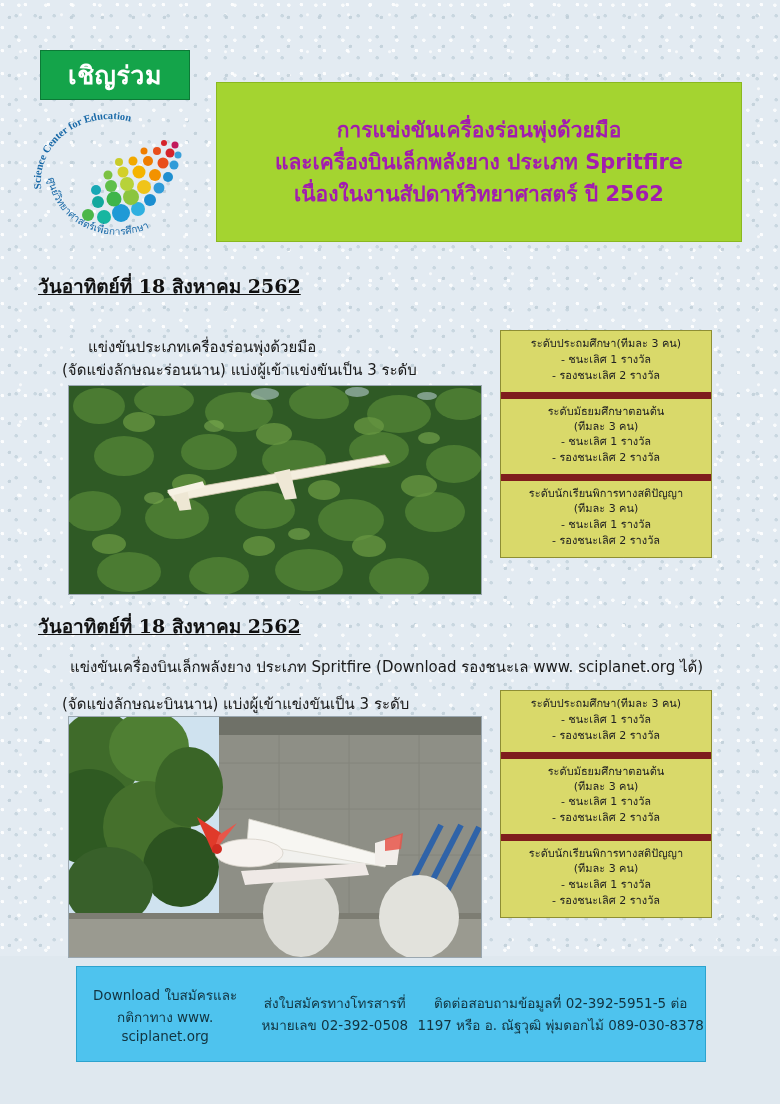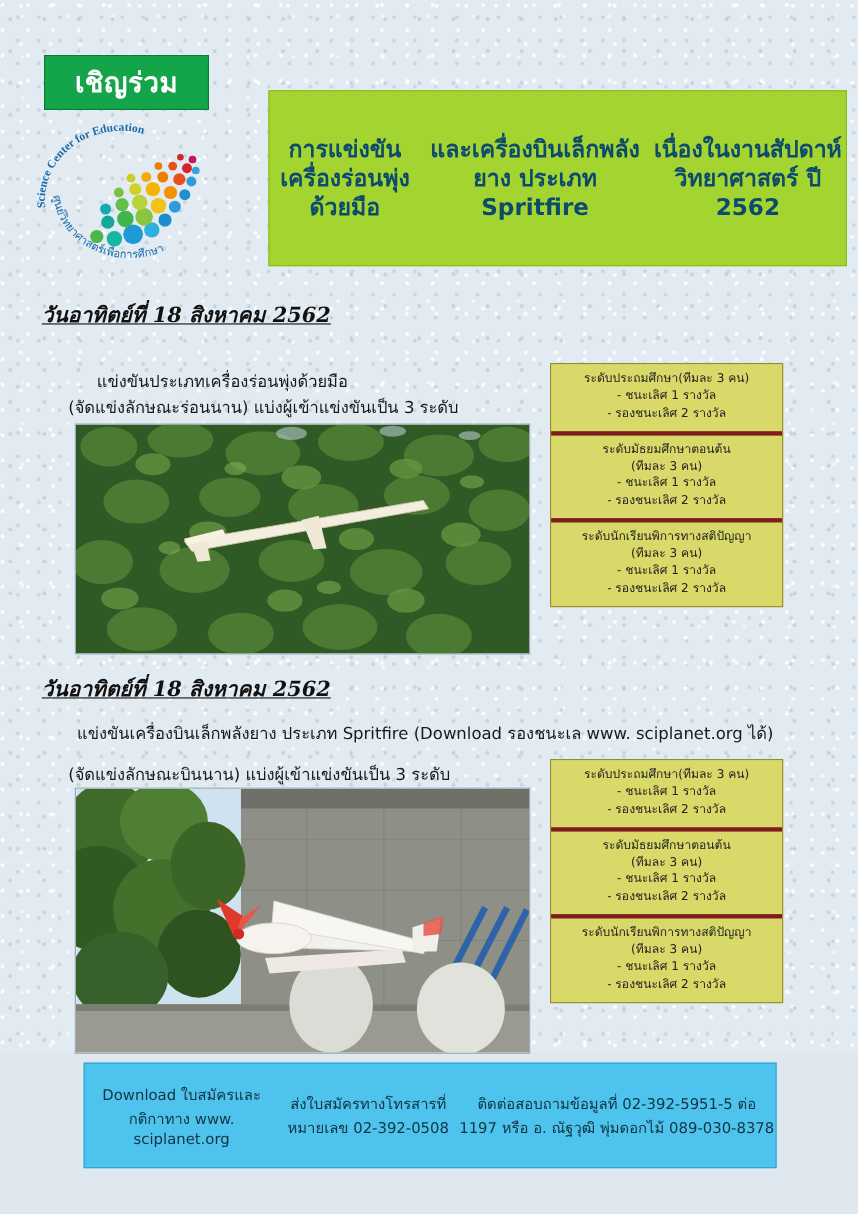--- a/index.html
+++ b/index.html
@@ -51,39 +51,37 @@
     width: 175px; height: 135px;
   }
 
   .title-box {
     position: absolute;
     left: 216px; top: 82px;
     width: 524px; height: 158px;
     background: #a4d430;
     border: 1px solid #8ab81f;
     display: flex;
-    flex-direction: row;
+    flex-direction: column;
     align-items: center;
     justify-content: center;
     gap: 6px;
     text-align: center;
-    color: #0c4a6e;
-    margin-left: 28px;
+    color: #a21caf;
   }
   .title-line {
     font-size: 21px;
     font-weight: bold;
     line-height: 1.25;
   }
 
   .day-heading {
     position: absolute;
     font-size: 19px;
     font-weight: bold;
-    font-style: italic;
     color: #111;
     text-decoration: underline;
     font-family: "DejaVu Serif", serif;
   }
   #day1-heading { left: 38px; top: 271px; }
   #day2-heading { left: 38px; top: 611px; }
 
   .sub-line {
     position: absolute;
     font-size: 15px;
@@ -113,21 +111,21 @@
     left: 500px;
     width: 210px;
     background: #d9d96a;
     border: 1px solid #8e8e34;
   }
   #prizes-day1 { top: 330px; }
   #prizes-day2 { top: 690px; }
   .prize-block {
     padding: 6px 6px 8px 6px;
     text-align: center;
-    border-bottom: 4px solid #7f1d1d;
+    border-bottom: 7px solid #7f1d1d;
   }
   .prize-block:last-child { border-bottom: none; }
   .prize-title {
     font-size: 11px;
     color: #222;
     line-height: 1.35;
   }
   .prize-item {
     font-size: 11px;
     color: #222;

